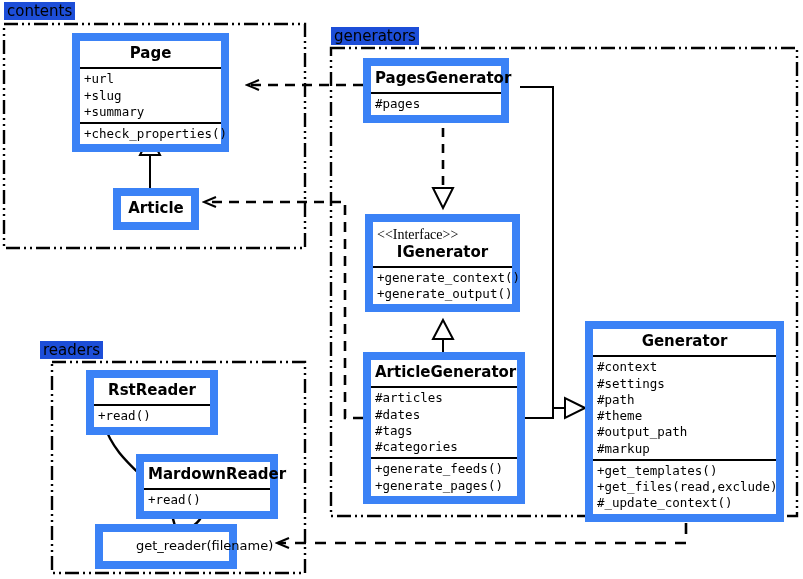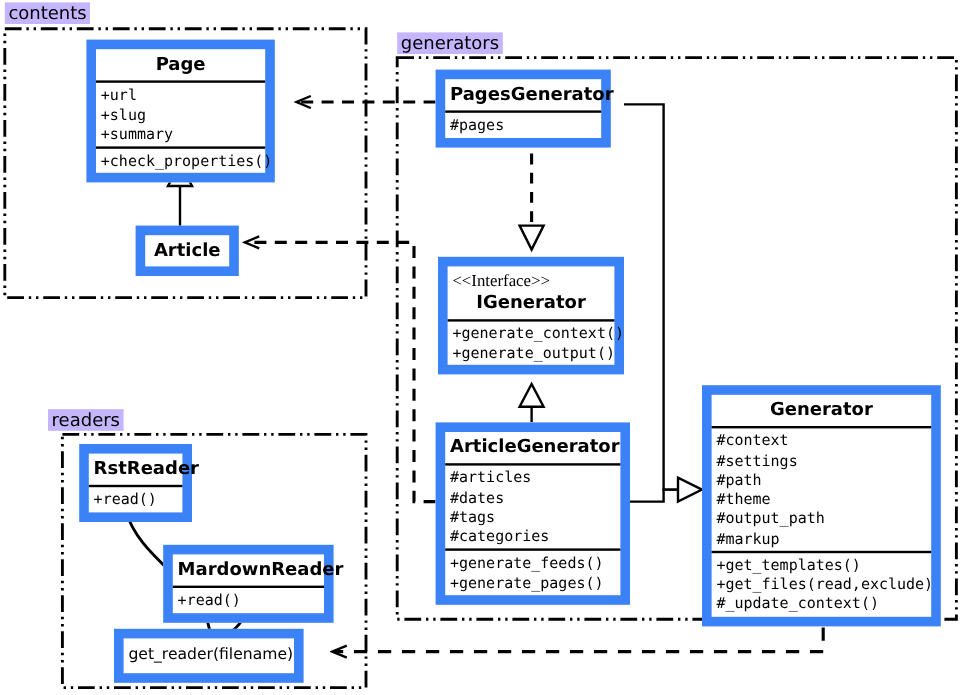--- a/index.html
+++ b/index.html
@@ -6,21 +6,21 @@
   body{font-family:"DejaVu Sans",sans-serif;}
   #canvas{position:relative;width:803px;height:579px;background:#ffffff;overflow:hidden;}
   svg.layer{position:absolute;left:0;top:0;width:803px;height:579px;}
 
   
   .pkg-label{
     position:absolute;
     font-family:"DejaVu Sans",sans-serif;
     font-size:15px;
     color:#000;
-    background:#c4b5fd;
+    background:#1d4ed8;
     padding:0 3px;
     white-space:nowrap;
     z-index:5;
   }
 
   
   .uml{
     position:absolute;
     box-sizing:border-box;
     border:8px solid #3b82f6;
@@ -196,31 +196,31 @@
       <div>#output_path</div>
       <div>#markup</div>
     </div>
     <div class="compartment sep">
       <div>+get_templates()</div>
       <div>+get_files(read,exclude)</div>
       <div>#_update_context()</div>
     </div>
   </div>
 
-  <div class="uml" style="left:66px;top:370px;width:94px;">
+  <div class="uml" style="left:86px;top:370px;width:132px;">
     <div class="title">RstReader</div>
     <div class="compartment sep">
       <div>+read()</div>
     </div>
   </div>
 
   <div class="uml" style="left:136px;top:454px;width:142px;">
     <div class="title">MardownReader</div>
     <div class="compartment sep">
       <div>+read()</div>
     </div>
   </div>
 
-  <div class="uml plain" style="left:95px;top:524px;width:158px;">
+  <div class="uml plain" style="left:95px;top:524px;width:142px;padding-left:29px;">
     <div class="title">get_reader(filename)</div>
   </div>
 
 </div>
 
 </body></html>

